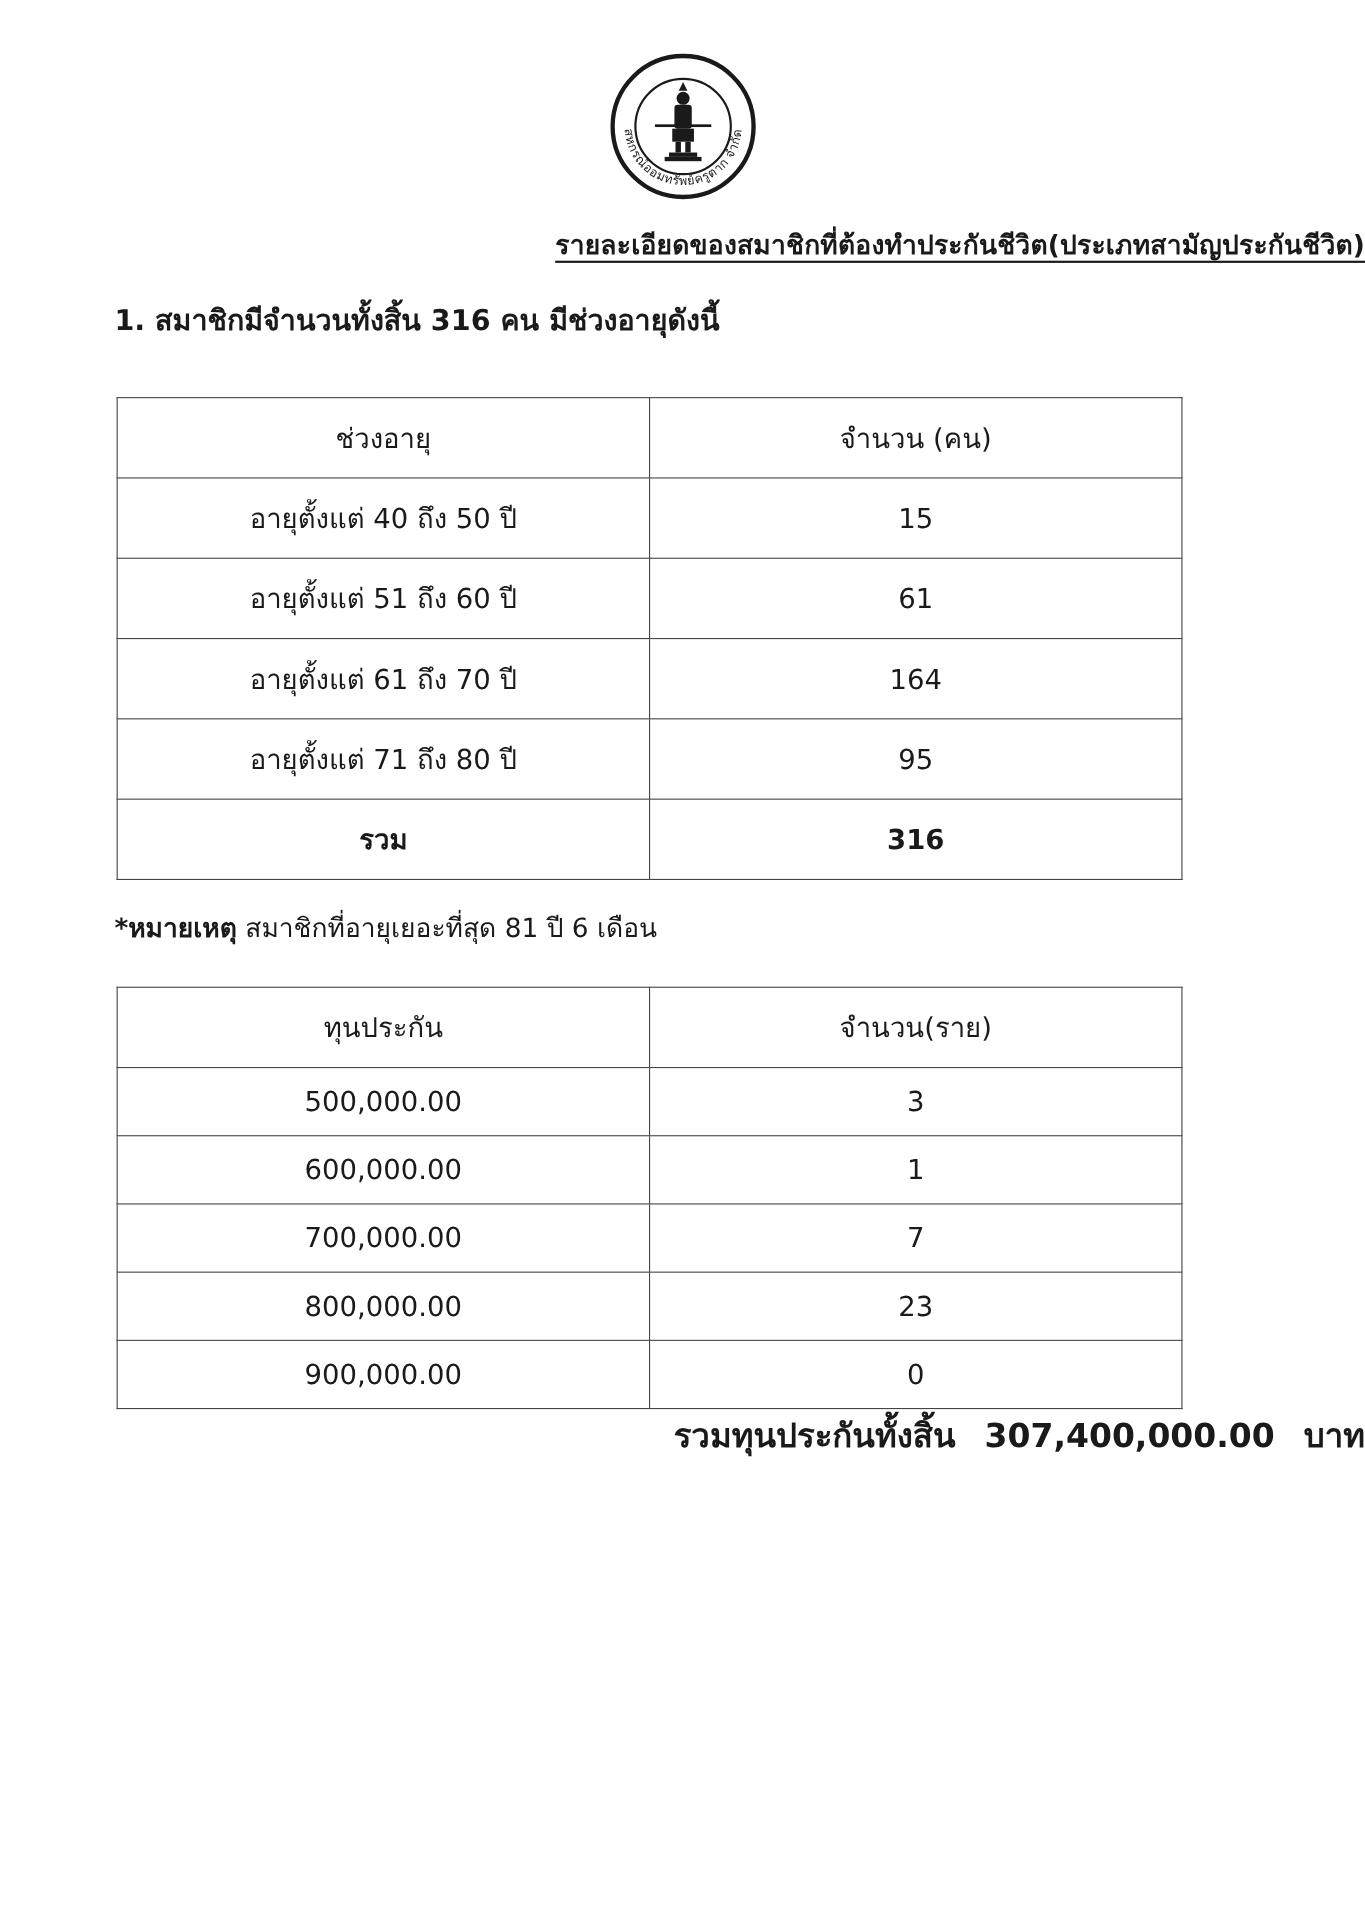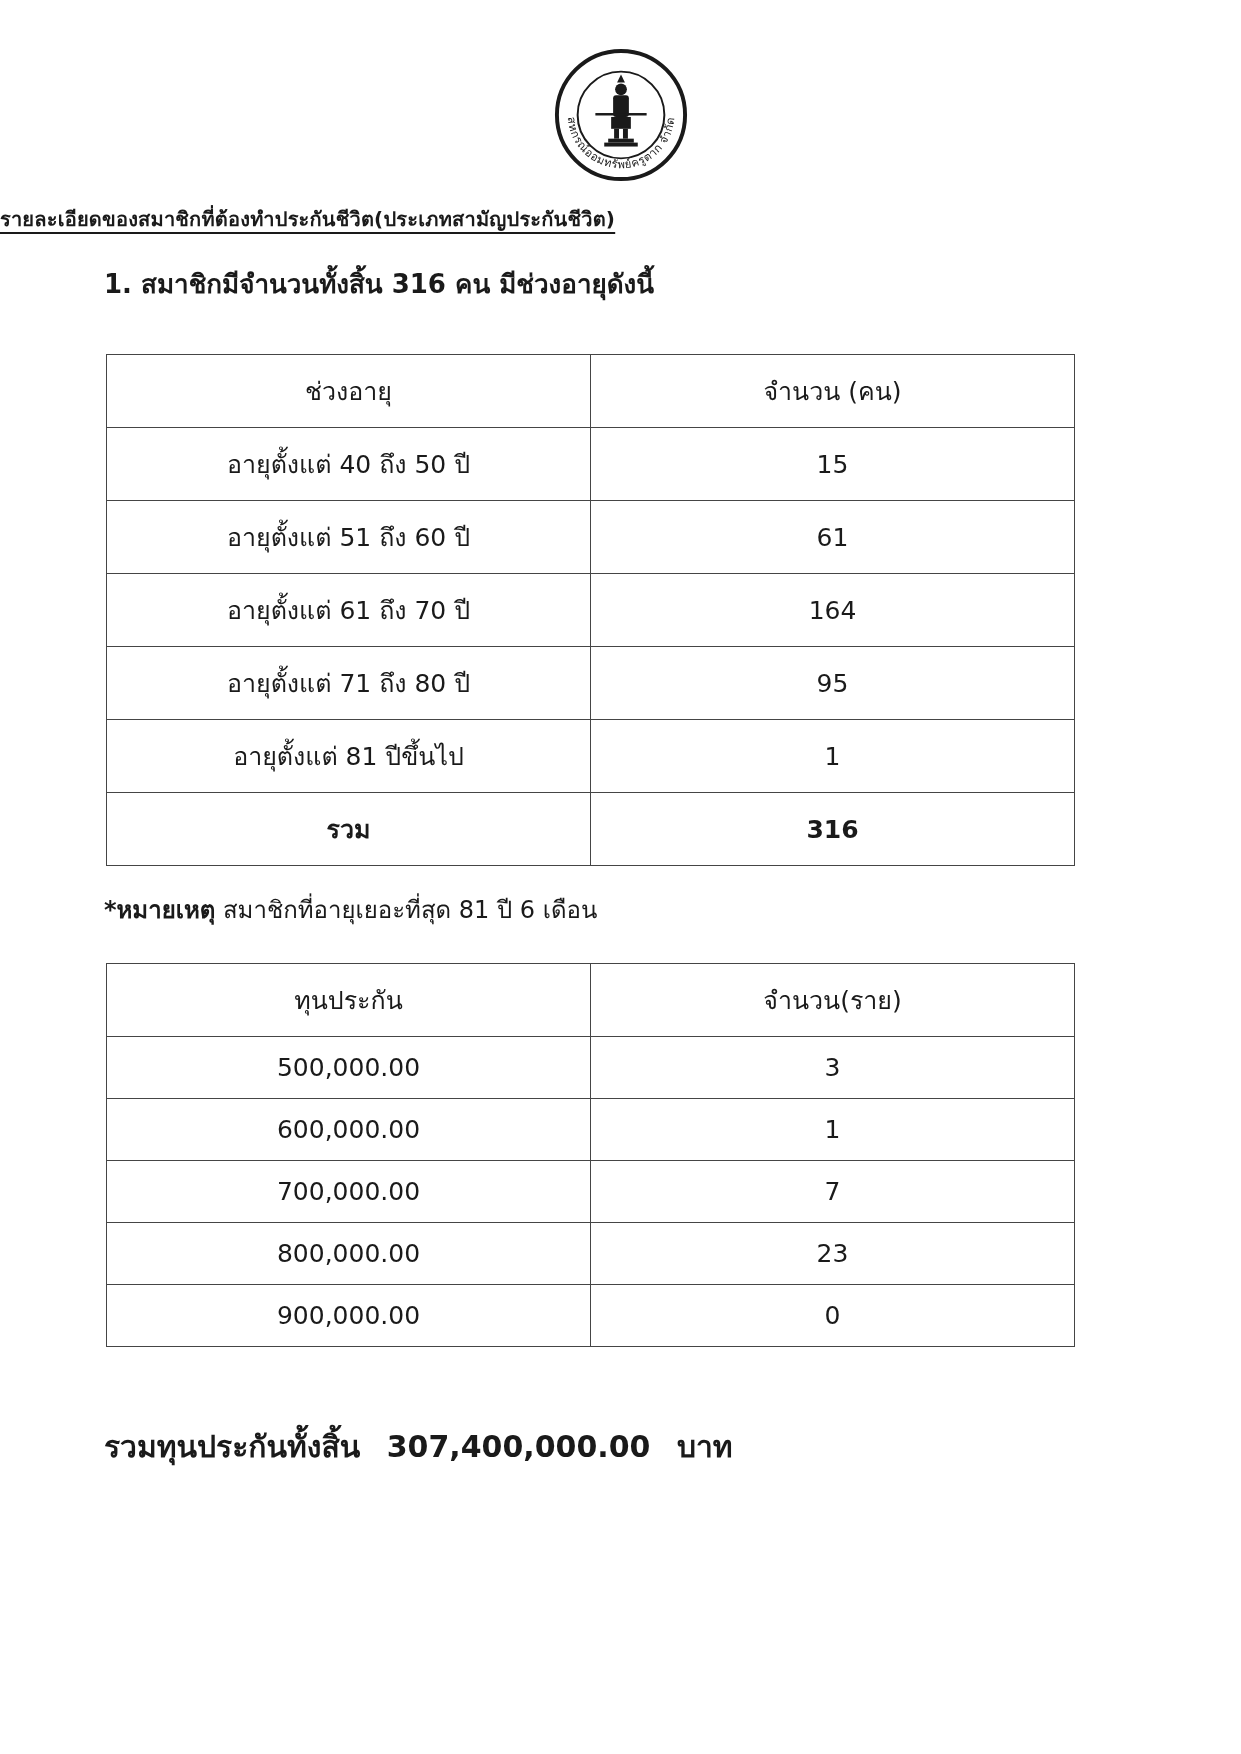--- a/index.html
+++ b/index.html
@@ -15,22 +15,22 @@
     margin: 0 auto;
     background: #ffffff;
     overflow: hidden;
   }
   .logo-wrap {
     padding-top: 45px;
     text-align: center;
   }
   .doc-title {
     margin-top: 14px;
-    text-align: left;
-    font-size: 20px;
+    text-align: right;
+    font-size: 24px;
     font-weight: 700;
     text-decoration: underline;
     text-underline-offset: 6px;
     letter-spacing: 0.2px;
   }
   .section-heading {
     margin-left: 104px;
     margin-top: 28px;
     font-size: 26px;
     font-weight: 700;
@@ -58,23 +58,23 @@
   table.coverage-table th { height: 42px; }
   table.coverage-table td { height: 39px; }
   .note-line {
     margin-left: 104px;
     margin-top: 24px;
     font-size: 24px;
   }
   .note-line .note-bold { font-weight: 700; }
   .grand-total {
     margin-left: 104px;
-    margin-top: 76px;
     font-size: 30px;
     font-weight: 700;
+    text-align: right;
   }
   .grand-total span { display: inline-block; }
   .grand-total .amount { margin-left: 16px; }
   .grand-total .unit { margin-left: 16px; }
   .seal-svg { display: inline-block; }
 </style>
 </head>
 <body>
 
 <div class="page">
@@ -124,24 +124,20 @@
         <td>61</td>
       </tr>
       <tr>
         <td>อายุตั้งแต่ 61 ถึง 70 ปี</td>
         <td>164</td>
       </tr>
       <tr>
         <td>อายุตั้งแต่ 71 ถึง 80 ปี</td>
         <td>95</td>
       </tr>
-      <tr>
-        <td>อายุตั้งแต่ 81 ปีขึ้นไป</td>
-        <td>1</td>
-      </tr>
       <tr class="total-row">
         <td>รวม</td>
         <td>316</td>
       </tr>
     </tbody>
   </table>
 
   <div class="note-line">
     <span class="note-bold">*หมายเหตุ</span><span> สมาชิกที่อายุเยอะที่สุด 81 ปี 6 เดือน</span>
   </div>

